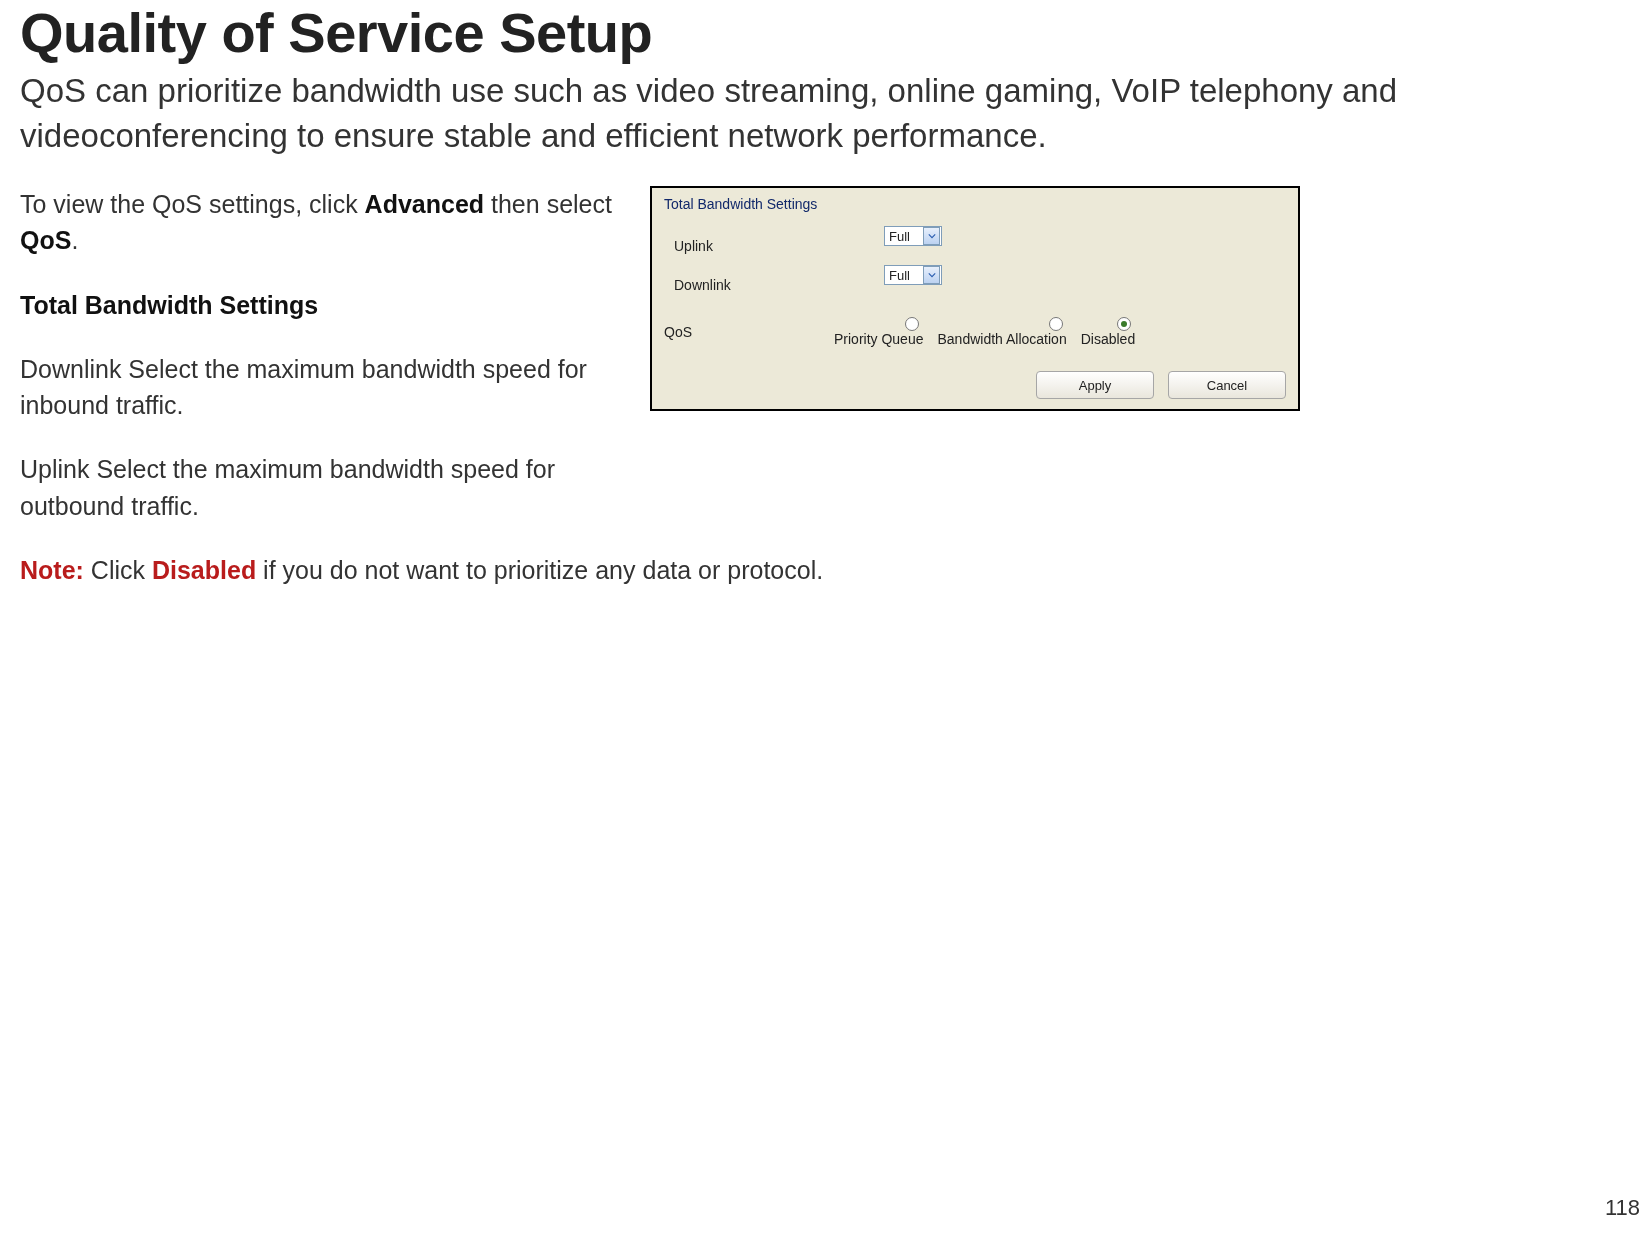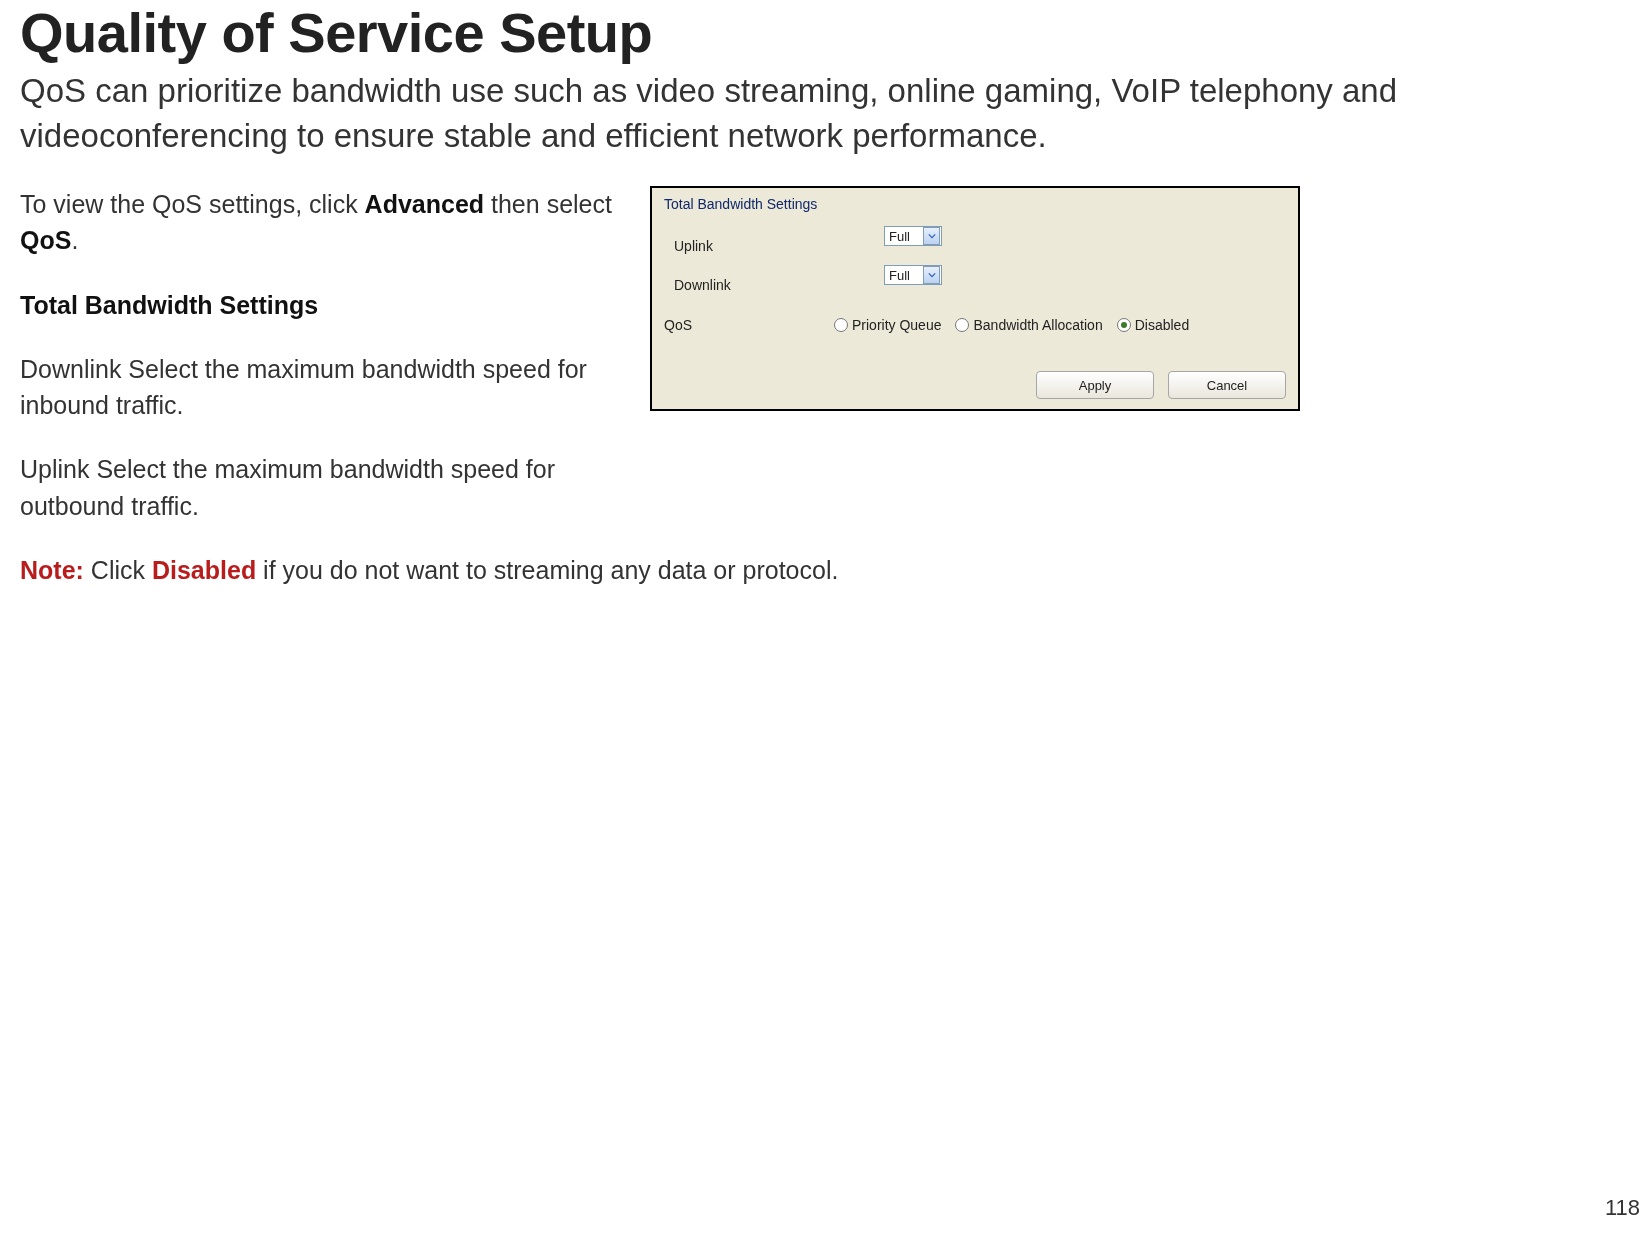--- a/index.html
+++ b/index.html
@@ -105,21 +105,21 @@
     margin-right:-1px;
   }
   .select .sel-arrow svg { width:8px; height:6px; }
   .qos-row {
     display:flex;
     align-items:center;
     margin-top: 24px;
   }
   .qos-label { width: 170px; color:#222; }
   .radio-group { display:flex; align-items:center; gap:6px; }
-  .radio-item { display:flex; align-items:center; margin-right:8px; }
+  .radio-item { display:flex; align-items:flex-end; margin-right:8px;flex-direction:column; }
   .radio {
     width:14px; height:14px; border:1px solid #777; border-radius:50%;
     background:#fff; margin-right:4px; position:relative; box-sizing:border-box;
   }
   .radio.checked::after {
     content:""; position:absolute; left:3px; top:3px; width:6px; height:6px;
     border-radius:50%; background:#3a7a2a;
   }
   .btn-row {
     position:absolute; right:12px; bottom:10px; display:flex; gap:14px;
@@ -213,17 +213,17 @@
 
         <div class="btn-row">
           <div class="btn">Apply</div>
           <div class="btn">Cancel</div>
         </div>
       </div>
     </div>
   </div>
 
   <p class="note-line">
-    <strong>Note:</strong><span> Click </span><strong>Disabled</strong><span> if you do not want to streaming any data or protocol.</span>
+    <strong>Note:</strong><span> Click </span><strong>Disabled</strong><span> if you do not want to prioritize any data or protocol.</span>
   </p>
 
   <div class="page-number">118</div>
 </div>
 
 </body></html>

